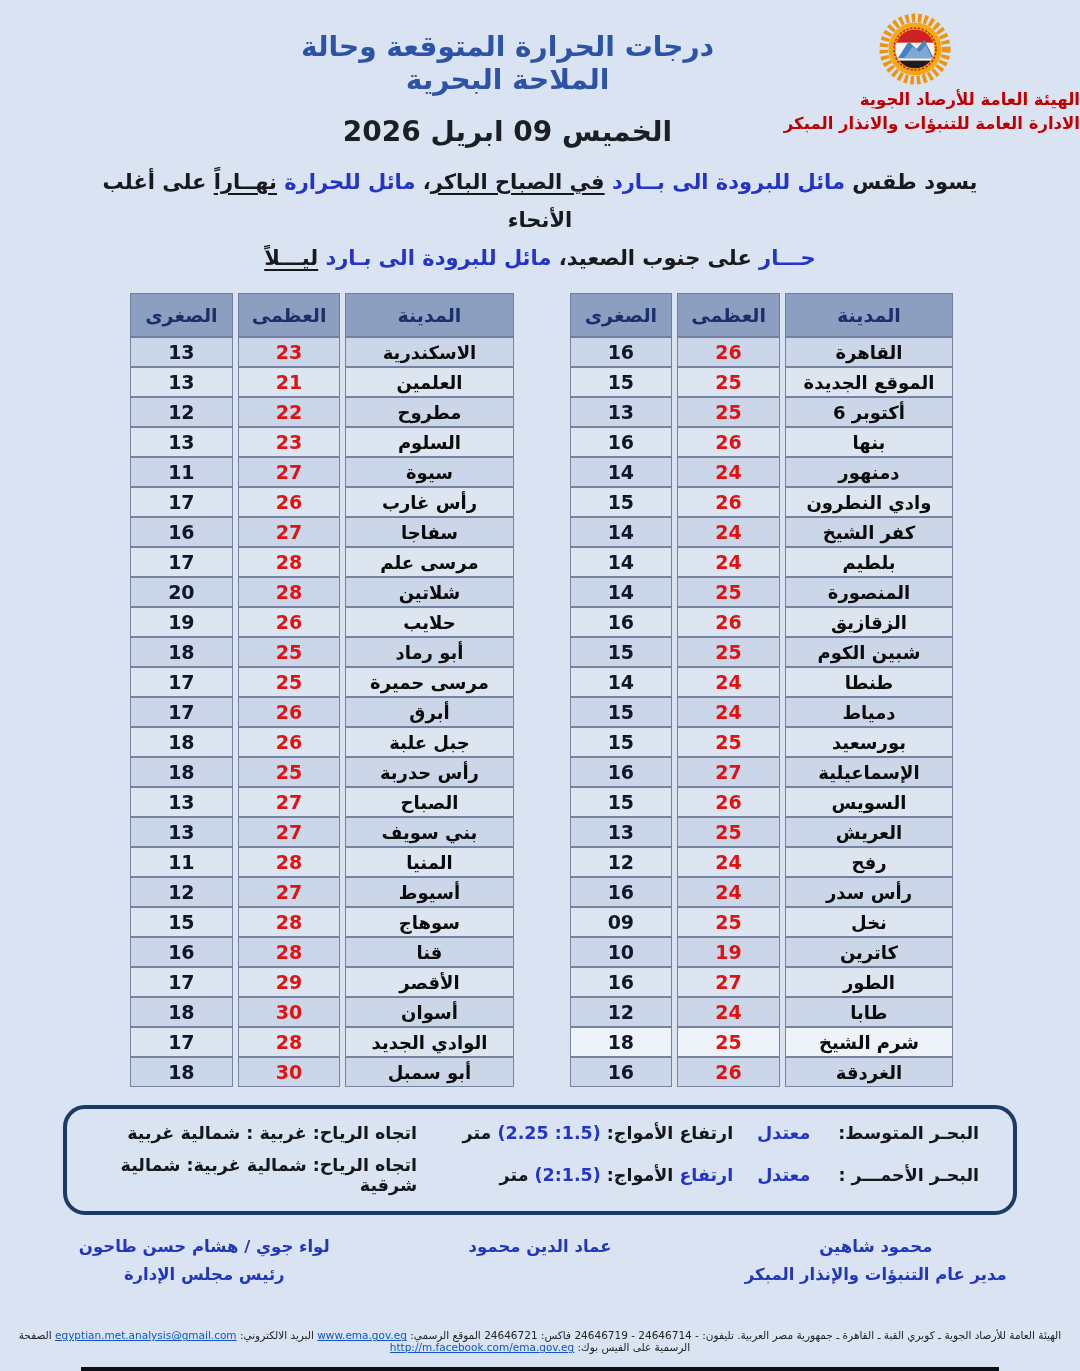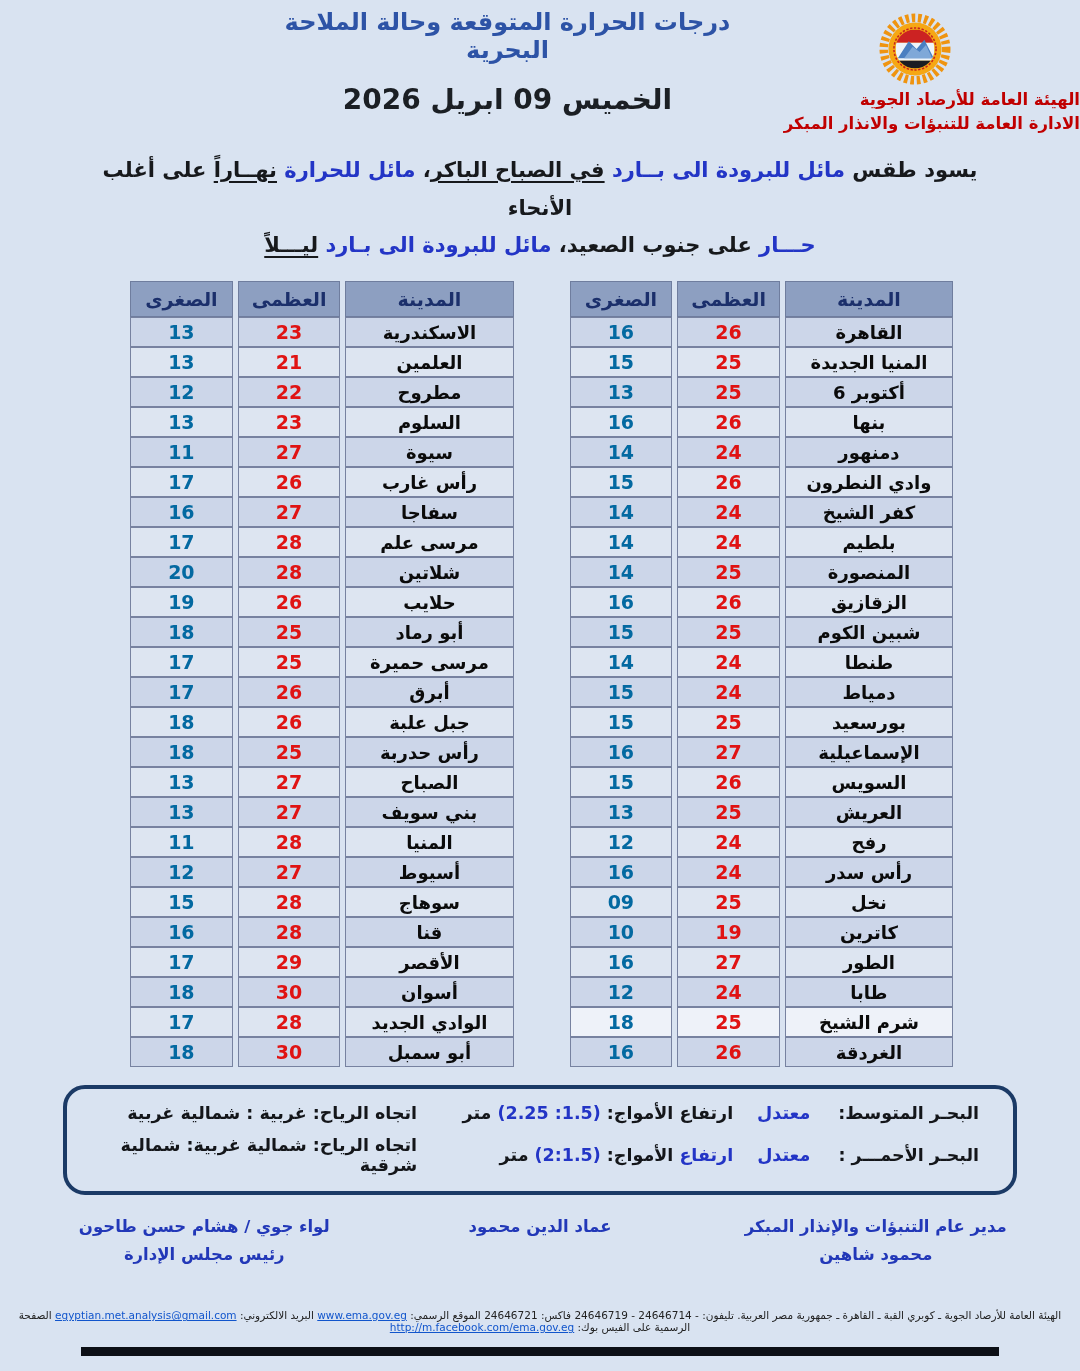--- a/index.html
+++ b/index.html
@@ -8,43 +8,43 @@
   .page {
     width:1080px; height:1371px; margin:0 auto; position:relative;
     background:#d9e3f1; overflow:hidden; direction:rtl;
   }
   
   .top { display:flex; padding-top:8px; }
   .org { width:330px; }
   .org-logo { width:78px; height:78px; margin:2px auto 0; display:block; }
   .org-line { color:#c00000; font-weight:bold; font-size:16.5px; line-height:1.45; }
   .titles { flex:1; padding-left:265px; text-align:center; }
-  .doc-title { color:#2d53a6; font-weight:bold; font-size:24px; }
+  .doc-title { color:#2d53a6; font-weight:bold; font-size:28px; margin-top:22px; }
   .doc-date { color:#1b1f24; font-weight:bold; font-size:28px; margin-top:19px; }
   
   .forecast { width:900px; margin:16px auto 16px; text-align:center;
               font-weight:bold; font-size:21px; line-height:1.8; color:#17191c; }
   .seg-b { color:#2335c6; }
   .seg-u { text-decoration:underline; text-underline-offset:4px; }
   
   .tables { display:flex; gap:46px; margin:12px 122px 0 125px; }
   .temp-table { flex:1; border-collapse:separate; border-spacing:5px 0; }
   .temp-table th {
-    height:36px; background:#8d9fc1; border:1px solid #6f7d9e;
+    height:44px; background:#8d9fc1; border:1px solid #6f7d9e;
     color:#1b2f6b; font-size:19px; font-weight:bold; text-align:center;
   }
   .temp-table td {
     height:30px; border:1px solid #7782a0; text-align:center;
     font-weight:bold; background:#dde5f1;
   }
   .temp-table tr.dark td { background:#ccd6e9; }
   .temp-table tr.hl td { background:#eef2f9; }
   td.city { font-size:18px; color:#0b0b0b;text-align:center; }
   td.tmax { font-size:19px; color:#e01313; }
-  td.tmin { font-size:19px; color:#0369a1; }
+  td.tmin { font-size:19px; color:#0f172a; }
   .col-city { width:45%; } .col-t { width:27.5%; }
   
   .marine {
     margin:18px 63px 0; border:4px solid #1b3a66; border-radius:22px;
     padding:14px 34px 16px; display:grid; grid-template-columns:28% 36% 36%;
     row-gap:12px; align-items:center;
     font-weight:bold; font-size:17.5px; color:#14161a;
   }
   .sea-state { color:#2335c6; margin-right:22px; }
   .wave-range { color:#2335c6; }
@@ -108,21 +108,21 @@
           <th>الصغرى</th>
         </tr>
       </thead>
       <tbody>
           <tr class="dark">
             <td class="city">القاهرة</td>
             <td class="tmax">26</td>
             <td class="tmin">16</td>
           </tr>
           <tr>
-            <td class="city">المنيا الجديدة</td>
+            <td class="city">الموقع الجديدة</td>
             <td class="tmax">25</td>
             <td class="tmin">15</td>
           </tr>
           <tr class="dark">
             <td class="city" dir="ltr">6 أكتوبر</td>
             <td class="tmax">25</td>
             <td class="tmin">13</td>
           </tr>
           <tr>
             <td class="city">بنها</td>
@@ -402,22 +402,22 @@
       <span class="wave-pre-blue">ارتفاع</span><span> الأمواج: </span><span class="wave-range">(2:1.5)</span><span> متر</span>
     </div>
     <div>
       <span>اتجاه الرياح:</span><span> شمالية غربية: شمالية شرقية</span>
     </div>
 
   </div>
 
   <div class="signs">
     <div>
+      <div>محمود شاهين</div>
       <div>مدير عام التنبؤات والإنذار المبكر</div>
-      <div>محمود شاهين</div>
     </div>
     <div>
       <div>عماد الدين محمود</div>
     </div>
     <div>
       <div>لواء جوي / هشام حسن طاحون</div>
       <div>رئيس مجلس الإدارة</div>
     </div>
   </div>
 

